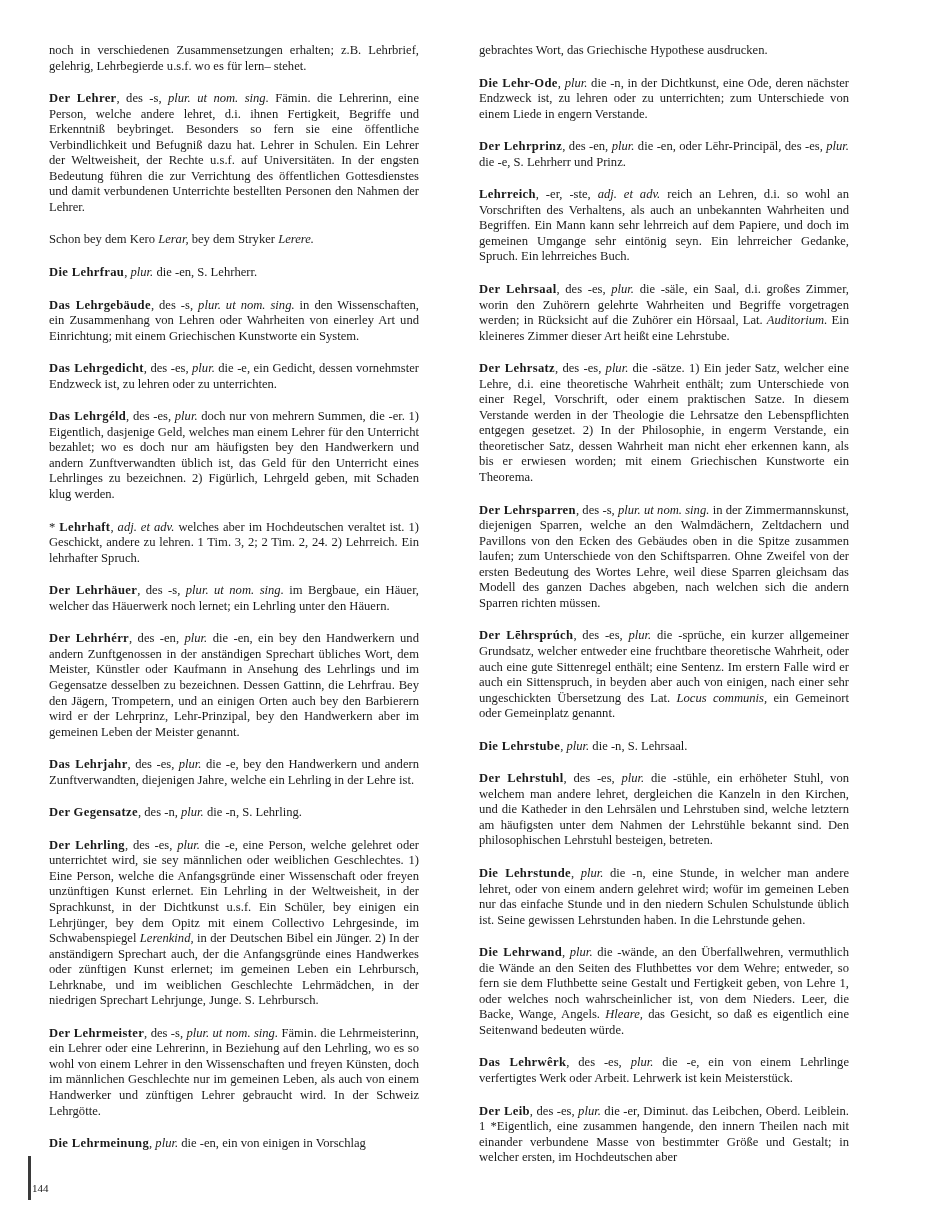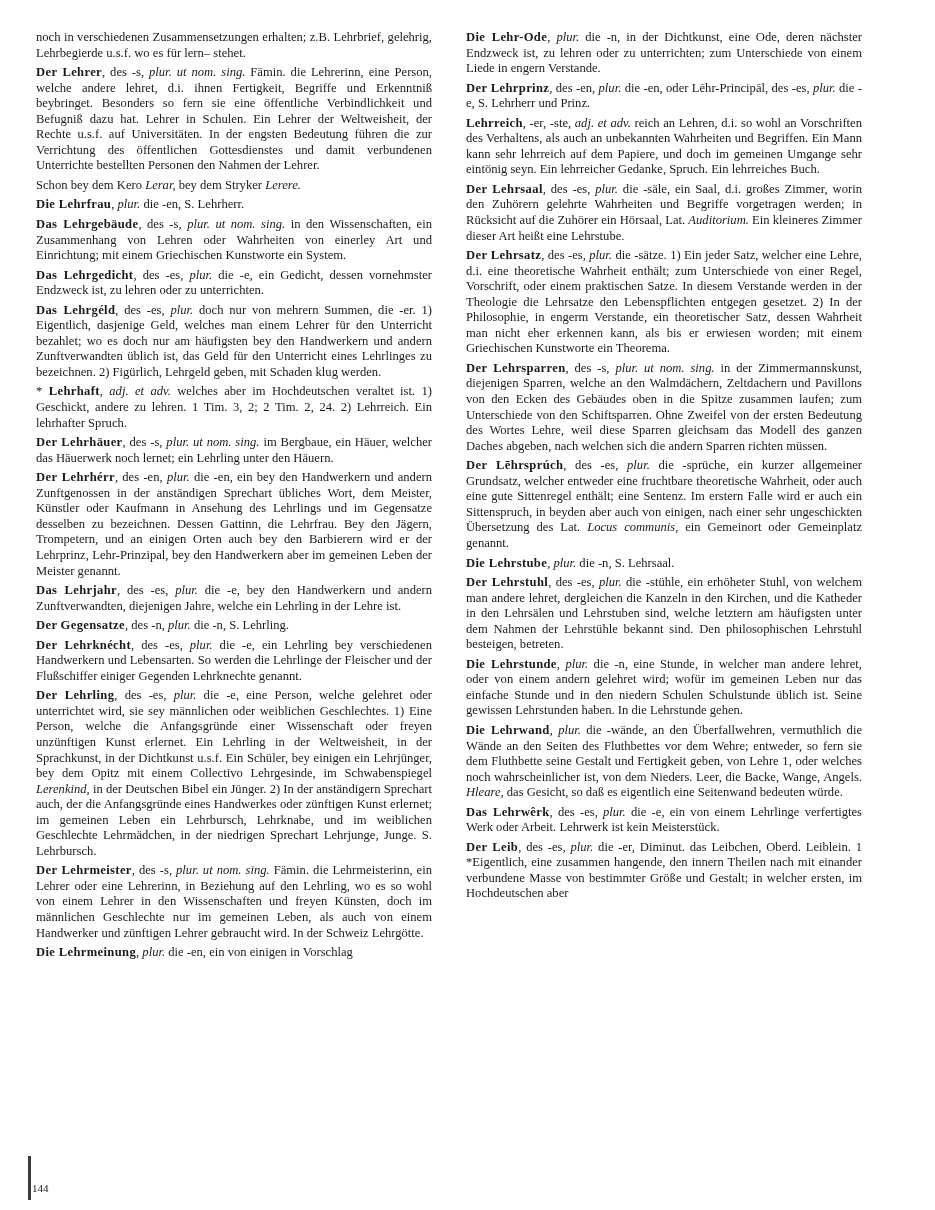--- a/index.html
+++ b/index.html
@@ -26,21 +26,21 @@
   }
   .col {
     width: 404px;
     font-size: 12.6px;
     line-height: 15.55px;
     text-align: justify;
     text-justify: inter-word;
     hyphens: manual;
   }
   .col p {
-    margin: 4px;
+    margin: 17px;
     padding: 0;
     text-indent: 0;
   }
   .col p.cont {
     text-align: justify;
   }
   b { font-weight: bold; letter-spacing: 0.35px; }
   i { font-style: italic; }
   .indent-first { text-indent: 14px; }
   .pagenum {
@@ -71,26 +71,26 @@
         <p class="indent-first">Schon bey dem Kero <i>Lerar,</i> bey dem Stryker <i>Lerere.</i></p>
         <p class="cont"><b>Die Lehrfrau</b>, <i>plur.</i> die -en, S. Lehrherr.</p>
         <p class="cont"><b>Das Lehrgebäude</b>, des -s, <i>plur. ut nom. sing.</i> in den Wissenschaften, ein Zusammenhang von Lehren oder Wahrheiten von einerley Art und Einrichtung; mit einem Griechischen Kunstworte ein System.</p>
         <p class="cont"><b>Das Lehrgedicht</b>, des -es, <i>plur.</i> die -e, ein Gedicht, dessen vornehmster Endzweck ist, zu lehren oder zu unterrichten.</p>
         <p class="cont"><b>Das Lehrgéld</b>, des -es, <i>plur.</i> doch nur von mehrern Summen, die -er. 1) Eigentlich, dasjenige Geld, welches man einem Lehrer für den Unterricht bezahlet; wo es doch nur am häufigsten bey den Handwerkern und andern Zunftverwandten üblich ist, das Geld für den Unterricht eines Lehrlinges zu bezeichnen. 2) Figürlich, Lehrgeld geben, mit Schaden klug werden.</p>
         <p class="cont">* <b>Lehrhaft</b>, <i>adj. et adv.</i> welches aber im Hochdeutschen veraltet ist. 1) Geschickt, andere zu lehren. 1 Tim. 3, 2; 2 Tim. 2, 24. 2) Lehrreich. Ein lehrhafter Spruch.</p>
         <p class="cont"><b>Der Lehrhäuer</b>, des -s, <i>plur. ut nom. sing.</i> im Bergbaue, ein Häuer, welcher das Häuerwerk noch lernet; ein Lehrling unter den Häuern.</p>
         <p class="cont"><b>Der Lehrhérr</b>, des -en, <i>plur.</i> die -en, ein bey den Handwerkern und andern Zunftgenossen in der anständigen Sprechart übliches Wort, dem Meister, Künstler oder Kaufmann in Ansehung des Lehrlings und im Gegensatze desselben zu bezeichnen. Dessen Gattinn, die Lehrfrau. Bey den Jägern, Trompetern, und an einigen Orten auch bey den Barbierern wird er der Lehrprinz, Lehr-Prinzipal, bey den Handwerkern aber im gemeinen Leben der Meister genannt.</p>
         <p class="cont"><b>Das Lehrjahr</b>, des -es, <i>plur.</i> die -e, bey den Handwerkern und andern Zunftverwandten, diejenigen Jahre, welche ein Lehrling in der Lehre ist.</p>
         <p class="cont"><b>Der Gegensatze</b>, des -n, <i>plur.</i> die -n, S. Lehrling.</p>
-        <p class="cont"><b>Der Lehrknécht</b>, des -es, <i>plur.</i> die -e, ein Lehrling bey verschiedenen Handwerkern und Lebensarten. So werden die Lehrlinge der Fleischer und der Flußschiffer einiger Gegenden Lehrknechte genannt.</p>
         <p class="cont"><b>Der Lehrling</b>, des -es, <i>plur.</i> die -e, eine Person, welche gelehret oder unterrichtet wird, sie sey männlichen oder weiblichen Geschlechtes. 1) Eine Person, welche die Anfangsgründe einer Wissenschaft oder freyen unzünftigen Kunst erlernet. Ein Lehrling in der Weltweisheit, in der Sprachkunst, in der Dichtkunst u.s.f. Ein Schüler, bey einigen ein Lehrjünger, bey dem Opitz mit einem Collectivo Lehrgesinde, im Schwabenspiegel <i>Lerenkind,</i> in der Deutschen Bibel ein Jünger. 2) In der anständigern Sprechart auch, der die Anfangsgründe eines Handwerkes oder zünftigen Kunst erlernet; im gemeinen Leben ein Lehrbursch, Lehrknabe, und im weiblichen Geschlechte Lehrmädchen, in der niedrigen Sprechart Lehrjunge, Junge. S. Lehrbursch.</p>
         <p class="cont"><b>Der Lehrmeister</b>, des -s, <i>plur. ut nom. sing.</i> Fämin. die Lehrmeisterinn, ein Lehrer oder eine Lehrerinn, in Beziehung auf den Lehrling, wo es so wohl von einem Lehrer in den Wissenschaften und freyen Künsten, doch im männlichen Geschlechte nur im gemeinen Leben, als auch von einem Handwerker und zünftigen Lehrer gebraucht wird. In der Schweiz Lehrgötte.</p>
         <p class="cont"><b>Die Lehrmeinung</b>, <i>plur.</i> die -en, ein von einigen in Vorschlag</p>
       </div>
     <div class="col" id="col-right">
+        <p class="cont">gebrachtes Wort, das Griechische Hypothese ausdrucken.</p>
         <p class="cont"><b>Die Lehr-Ode</b>, <i>plur.</i> die -n, in der Dichtkunst, eine Ode, deren nächster Endzweck ist, zu lehren oder zu unterrichten; zum Unterschiede von einem Liede in engern Verstande.</p>
         <p class="cont"><b>Der Lehrprinz</b>, des -en, <i>plur.</i> die -en, oder Lēhr-Principāl, des -es, <i>plur.</i> die -e, S. Lehrherr und Prinz.</p>
         <p class="cont"><b>Lehrreich</b>, -er, -ste, <i>adj. et adv.</i> reich an Lehren, d.i. so wohl an Vorschriften des Verhaltens, als auch an unbekannten Wahrheiten und Begriffen. Ein Mann kann sehr lehrreich auf dem Papiere, und doch im gemeinen Umgange sehr eintönig seyn. Ein lehrreicher Gedanke, Spruch. Ein lehrreiches Buch.</p>
         <p class="cont"><b>Der Lehrsaal</b>, des -es, <i>plur.</i> die -säle, ein Saal, d.i. großes Zimmer, worin den Zuhörern gelehrte Wahrheiten und Begriffe vorgetragen werden; in Rücksicht auf die Zuhörer ein Hörsaal, Lat. <i>Auditorium.</i> Ein kleineres Zimmer dieser Art heißt eine Lehrstube.</p>
         <p class="cont"><b>Der Lehrsatz</b>, des -es, <i>plur.</i> die -sätze. 1) Ein jeder Satz, welcher eine Lehre, d.i. eine theoretische Wahrheit enthält; zum Unterschiede von einer Regel, Vorschrift, oder einem praktischen Satze. In diesem Verstande werden in der Theologie die Lehrsatze den Lebenspflichten entgegen gesetzet. 2) In der Philosophie, in engerm Verstande, ein theoretischer Satz, dessen Wahrheit man nicht eher erkennen kann, als bis er erwiesen worden; mit einem Griechischen Kunstworte ein Theorema.</p>
         <p class="cont"><b>Der Lehrsparren</b>, des -s, <i>plur. ut nom. sing.</i> in der Zimmermannskunst, diejenigen Sparren, welche an den Walmdächern, Zeltdachern und Pavillons von den Ecken des Gebäudes oben in die Spitze zusammen laufen; zum Unterschiede von den Schiftsparren. Ohne Zweifel von der ersten Bedeutung des Wortes Lehre, weil diese Sparren gleichsam das Modell des ganzen Daches abgeben, nach welchen sich die andern Sparren richten müssen.</p>
         <p class="cont"><b>Der Lēhrsprúch</b>, des -es, <i>plur.</i> die -sprüche, ein kurzer allgemeiner Grundsatz, welcher entweder eine fruchtbare theoretische Wahrheit, oder auch eine gute Sittenregel enthält; eine Sentenz. Im erstern Falle wird er auch ein Sittenspruch, in beyden aber auch von einigen, nach einer sehr ungeschickten Übersetzung des Lat. <i>Locus communis,</i> ein Gemeinort oder Gemeinplatz genannt.</p>
         <p class="cont"><b>Die Lehrstube</b>, <i>plur.</i> die -n, S. Lehrsaal.</p>
         <p class="cont"><b>Der Lehrstuhl</b>, des -es, <i>plur.</i> die -stühle, ein erhöheter Stuhl, von welchem man andere lehret, dergleichen die Kanzeln in den Kirchen, und die Katheder in den Lehrsälen und Lehrstuben sind, welche letztern am häufigsten unter dem Nahmen der Lehrstühle bekannt sind. Den philosophischen Lehrstuhl besteigen, betreten.</p>
         <p class="cont"><b>Die Lehrstunde</b>, <i>plur.</i> die -n, eine Stunde, in welcher man andere lehret, oder von einem andern gelehret wird; wofür im gemeinen Leben nur das einfache Stunde und in den niedern Schulen Schulstunde üblich ist. Seine gewissen Lehrstunden haben. In die Lehrstunde gehen.</p>

